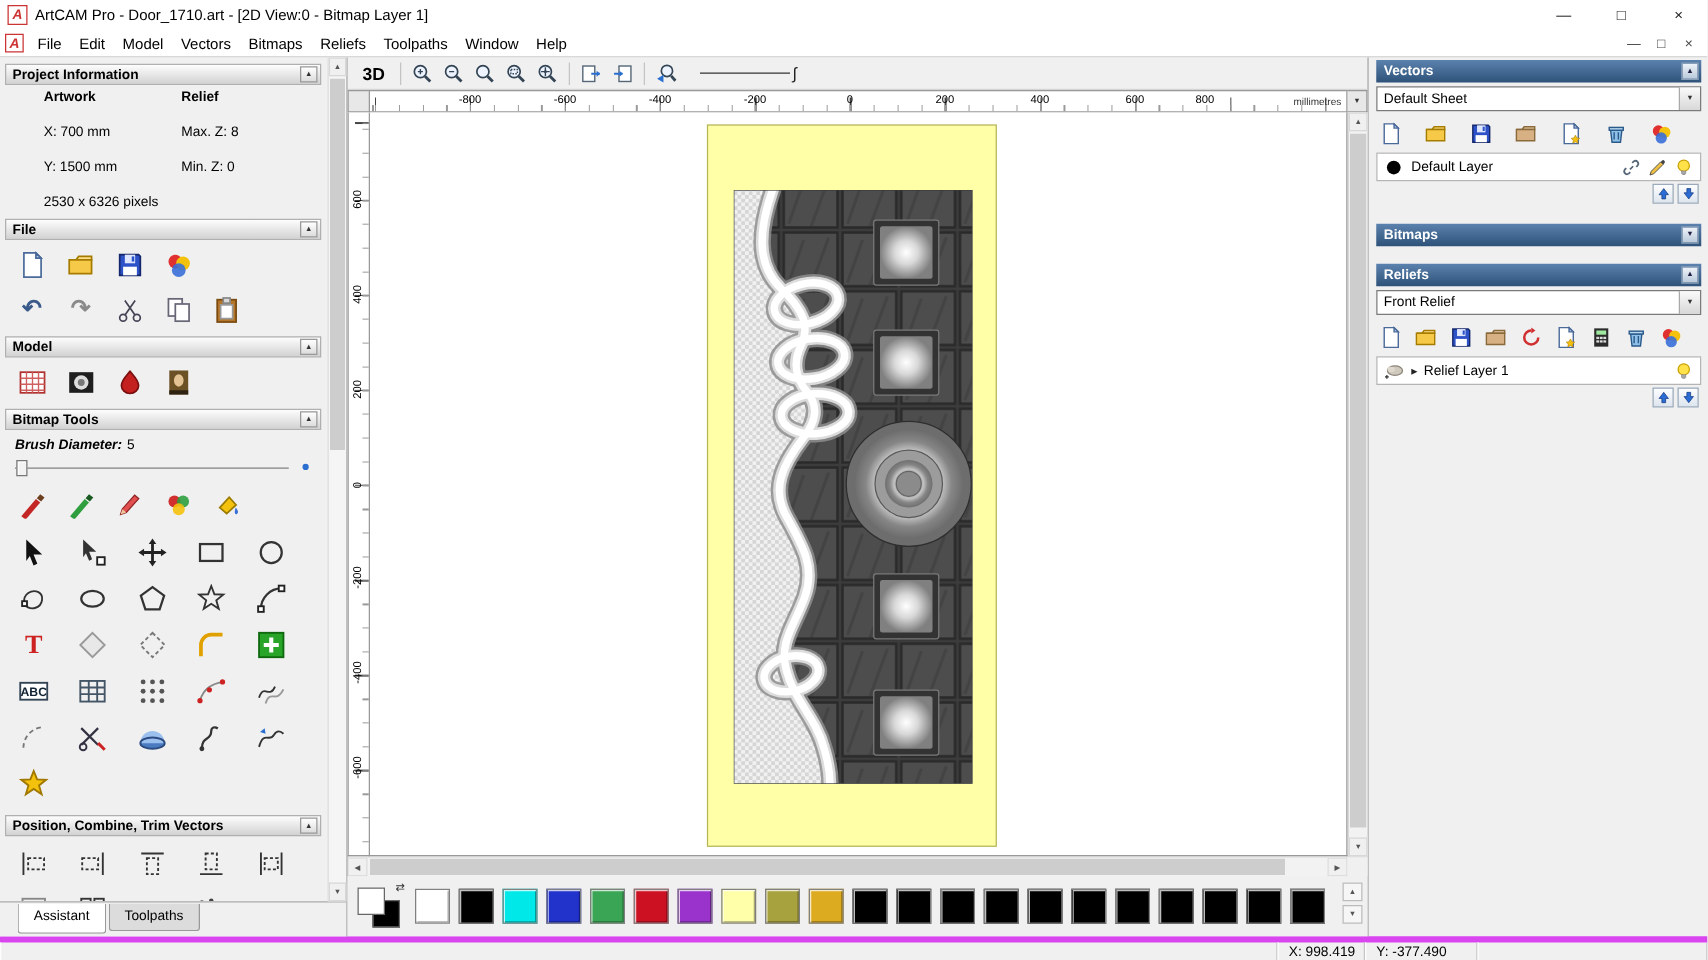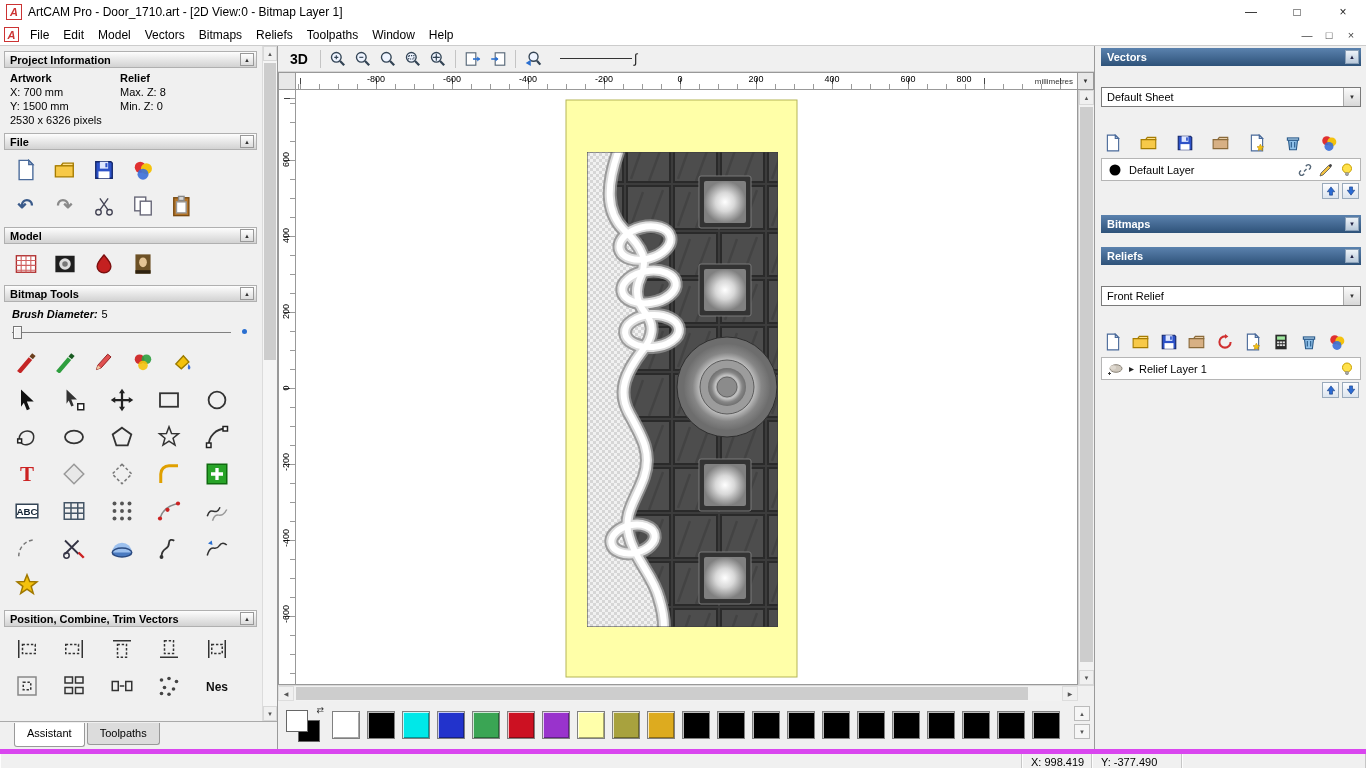--- a/index.html
+++ b/index.html
@@ -20,21 +20,21 @@
   .mb-controls { margin-left:auto; display:flex; gap:8px; padding-right:8px; color:#444; font-size:11px; }
   .mb-controls span { width:14px; text-align:center; }
 
   .main { flex:1; display:flex; min-height:0; }
 
   
   .left-col { width:278px; flex:none; background:#f0f0f0; border-right:1px solid #9a9a9a; display:flex; flex-direction:column; position:relative; }
   .lp-content { flex:1; min-height:0; overflow:hidden; padding:2px 20px 0 4px; }
   .lp-header { height:17px; margin:3px 0 2px; background:linear-gradient(#fdfdfd,#d2d2d2); border:1px solid #b0b0b0; display:flex; align-items:center; padding:0 2px 0 5px; font-weight:bold; }
   .rollbtn { margin-left:auto; width:14px; height:13px; border:1px solid #999; background:linear-gradient(#fff,#dcdcdc); font-size:6px; color:#333; display:grid; place-items:center; }
-  .proj-grid { display:grid; grid-template-columns:110px 1fr; row-gap:2px; padding:2px 0 4px 6px; }
+  .proj-grid { display:grid; grid-template-columns:110px 1fr; row-gap:16px; padding:2px 0 4px 6px;margin-left:25px; }
   .proj-grid .b { font-weight:bold; }
   .proj-grid .span2 { grid-column:1 / span 2; }
   .icon-row { display:flex; gap:12px; padding:4px 0 5px 8px; align-items:center; }
   .ticon { width:27px; height:27px; display:grid; place-items:center; cursor:pointer; }
   .ticon svg { width:22px; height:22px; }
   .gch { font-size:19px; font-weight:bold; line-height:1; }
   .brush-row { display:flex; gap:4px; padding:4px 0 2px 8px; align-items:center; }
   .brush-label { font-weight:bold; font-style:italic; }
   .slider { position:relative; height:16px; margin:2px 26px 4px 8px; }
   .slider-track { position:absolute; left:0; right:0; top:8px; height:1px; background:#808080; }
@@ -108,21 +108,21 @@
   .swatches { display:flex; gap:7px; }
   .swatch { width:28px; height:28px; border:1px solid #808080; box-shadow:inset 1px 1px 0 rgba(255,255,255,.75), inset -1px -1px 0 rgba(0,0,0,.35); cursor:pointer; }
   .pal-arrows { position:absolute; right:4px; top:5px; width:16px; display:flex; flex-direction:column; gap:3px; }
   .pal-btn { height:15px; border:1px solid #bbb; background:#f6f6f6; font-size:6px; color:#555; display:grid; place-items:center; }
 
   
   .right-col { width:271px; flex:none; background:#f0f0f0; display:flex; flex-direction:column; }
   .rp-content { flex:1; min-height:0; overflow:hidden; padding:2px 5px 0 6px; display:flex; flex-direction:column; }
   .rp-header { height:18px; flex:none; background:linear-gradient(#5b82ae,#2e5279); color:#fff; font-weight:bold; display:flex; align-items:center; padding:0 2px 0 6px; }
   .rp-roll { margin-left:auto; width:14px; height:14px; border:1px solid #8aa0b8; background:linear-gradient(#eef3f8,#b9c9da); color:#224; font-size:6px; display:grid; place-items:center; }
-  .rp-combo { height:20px; flex:none; background:#fff; border:1px solid #7a7a7a; display:flex; align-items:center; padding-left:5px; margin:21px 0; cursor:pointer; }
+  .rp-combo { height:20px; flex:none; background:#fff; border:1px solid #7a7a7a; display:flex; align-items:center; padding-left:5px; margin:3px 0; cursor:pointer; }
   .combo-btn { margin-left:auto; width:17px; align-self:stretch; background:linear-gradient(#fafafa,#d8d8d8); border-left:1px solid #aaa; font-size:6px; color:#333; display:grid; place-items:center; }
   .rp-toolbar { display:flex; align-items:center; padding:5px 2px; }
   .rp-toolbar.wide { gap:16px; }
   .rp-toolbar.tight { gap:8px; }
   .rp-toolbar .ticon { width:20px; height:20px; }
   .rp-toolbar .ticon svg { width:18px; height:18px; }
   .rp-layerrow { height:23px; flex:none; background:#fff; border:1px solid #b5b5b5; display:flex; align-items:center; gap:5px; padding:0 4px; }
   .rp-layerrow .ticon { width:18px; height:18px; }
   .rp-layerrow .ticon svg { width:16px; height:16px; }
   .lr-label { flex:1; font-size:11px; }

